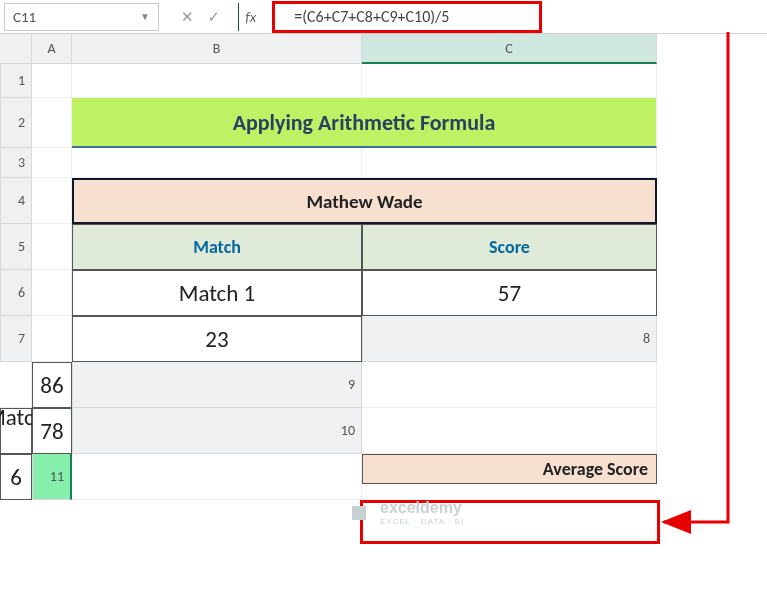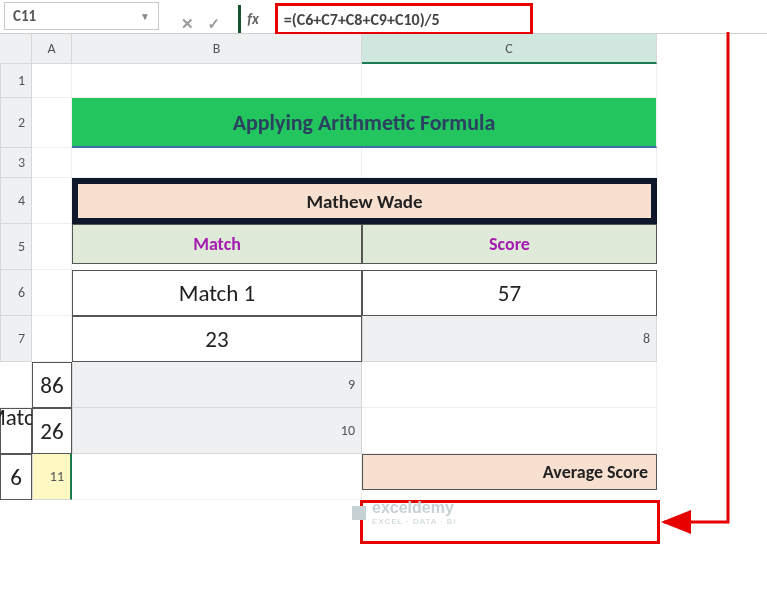--- a/index.html
+++ b/index.html
@@ -6,27 +6,26 @@
   body {
     font-family: Calibri, 'Segoe UI', Arial, sans-serif;
     background: #fff;
     width: 767px;
     height: 611px;
     position: relative;
     overflow: hidden;
   }
   .formula-bar {
     display: flex;
-    align-items: flex-end;
+    align-items: center;
     height: 34px;
     border-bottom: 1px solid #d0d0d0;
     background: #fff;
     font-size: 15px;
     position: relative;
-    font-weight: bold;
   }
   .name-box {
     width: 155px;
     height: 28px;
     margin: 3px 4px;
     border: 1px solid #c8c8c8;
     display: flex;
     align-items: center;
     padding: 0 8px;
     color: #555;
@@ -41,35 +40,35 @@
     display: flex;
     align-items: center;
     gap: 14px;
     padding: 0 18px;
     color: #999;
   }
   .fx-label {
     font-style: italic;
     color: #666;
     padding: 0 10px 0 6px;
-    border-left: 3px solid #14532d;
+    border-left: 1px solid #14532d;
     height: 28px;
     display: flex;
     align-items: center;
   }
   .formula-display {
     flex: 1;
     height: 28px;
     display: flex;
     align-items: center;
     padding: 0 6px;
   }
   .formula-highlight {
     border: 3px solid #e60000;
-    padding: 0px 90px 0px 6px;
+    padding: 0px 90px 0px 19px;
     height: 32px;
     display: flex;
     align-items: center;
     color: #444;
     font-size: 16px;
     background: #fff;
   }
   .grid-area {
     display: grid;
     grid-template-columns: 32px 40px 290px 295px;
@@ -83,91 +82,91 @@
     align-items: center;
     justify-content: center;
     font-size: 14px;
     color: #555;
     border-top: none;
   }
   .col-header { border-left: none; }
   .row-header { border-top: none; justify-content: flex-end; padding-right: 6px; }
   .corner { border-top: none; border-left: none; }
   .col-header.selected { background: #cfe7de; border-bottom: 2px solid #1b7c54; }
-  .row-header.selected { background: #fef9c3; border-right: 2px solid #1b7c54; }
+  .row-header.selected { background: #86efac; border-right: 2px solid #1b7c54; }
   .cell {
     border-right: 1px solid #eee;
     border-bottom: 1px solid #eee;
     display: flex;
     align-items: center;
     justify-content: center;
     font-size: 16px;
     color: #333;
     background: #fff;
   }
   .title-row {
     grid-column: 3 / 5;
-    background: #22c55e;
+    background: #bef264;
     border-bottom: 2.5px solid #3d6fa3;
     font-size: 22px;
     font-weight: bold;
     color: #2b4160;
     height: 50px;
   }
   .tbl-header-merged {
     grid-column: 3 / 5;
     background: #f7e0d0;
-    border: 6px solid #0f172a;
+    border: 2px solid #0f172a;
     font-weight: bold;
     font-size: 19px;
     color: #222;
     height: 46px;
   }
   .tbl-subheader {
     background: #e0ead8;
     border: 1px solid #555;
     font-weight: bold;
     font-size: 18px;
-    color: #a21caf;
-    height: 40px;
+    color: #0369a1;
+    height: 46px;
   }
   .tbl-cell {
     border: 1px solid #555;
     font-size: 23px;
     color: #222;
     background: #fff;
     height: 46px;
   }
   .avg-row {
     background: #f7e0d0;
     border: 1px solid #555;
     font-weight: bold;
     font-size: 18px;
     color: #222;
-    height: 36px;
+    height: 30px;
   }
   .result-highlight {
     position: absolute;
     border: 3px solid #e60000;
     pointer-events: none;
   }
   .arrow-container {
     position: absolute;
     pointer-events: none;
   }
   .watermark {
     position: absolute;
     bottom: 20px;
     left: 350px;
     color: #c7d1d3;
     font-size: 16px;
     font-family: Arial, sans-serif;
     display: flex;
     align-items: center;
-    gap: 4px;
+    gap: 12px;
     pointer-events: none;
   }
 </style>
 </head>
 <body>
 
 <div class="formula-bar">
   <div class="name-box">
     <span>C11</span>
     <span class="name-box-dd">▼</span>
@@ -222,21 +221,21 @@
   <div class="cell" style="height:46px"></div>
   <div class="cell tbl-cell">23</div>
 
   <div class="row-header" style="height:46px">8</div>
   <div class="cell" style="height:46px"></div>
   <div class="cell tbl-cell">86</div>
 
   <div class="row-header" style="height:46px">9</div>
   <div class="cell" style="height:46px"></div>
   <div class="cell tbl-cell">Match 4</div>
-  <div class="cell tbl-cell">26</div>
+  <div class="cell tbl-cell">78</div>
 
   <div class="row-header" style="height:46px">10</div>
   <div class="cell" style="height:46px"></div>
   <div class="cell tbl-cell">6</div>
 
   <div class="row-header selected" style="height:46px">11</div>
   <div class="cell" style="height:46px"></div>
   <div class="cell avg-row" style="justify-content:flex-end; padding-right:8px;">Average Score</div>
 </div>
 

